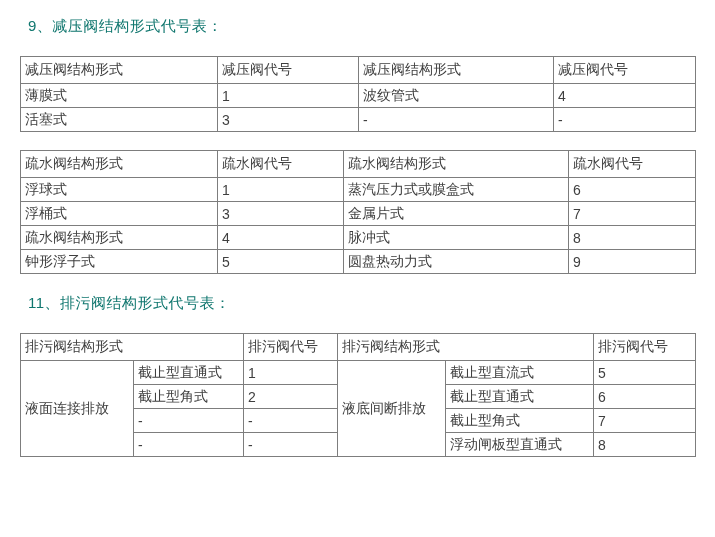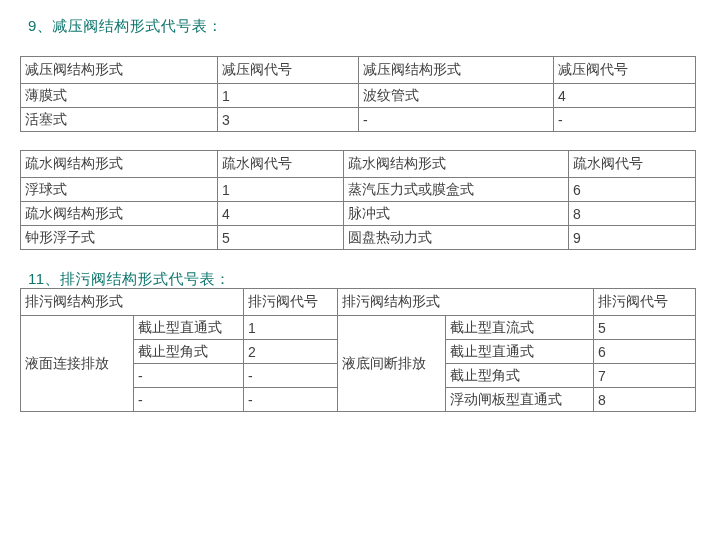--- a/index.html
+++ b/index.html
@@ -25,21 +25,21 @@
   .title-2 { margin-top: 31px; }
   .title-3 { margin-top: 20px; }
   table.code-table {
     border-collapse: collapse;
     table-layout: fixed;
     margin-left: 20px;
     width: 675px;
   }
   .table-1 { margin-top: 21px; }
   .table-2 { margin-top: 18px; }
-  .table-3 { }
+  .table-3 { margin-top: 21px; }
   .code-table th, .code-table td {
     border: 1px solid #7d7d7d;
     font-size: 14px;
     font-weight: normal;
     text-align: left;
     vertical-align: middle;
     padding: 0 2px 0 4px;
     color: #3f3f3f;
     box-sizing: border-box;
     overflow: hidden;
@@ -99,20 +99,26 @@
       <th>疏水阀结构形式</th>
       <th>疏水阀代号</th>
     </tr>
     <tr>
       <td>浮球式</td>
       <td>1</td>
       <td>蒸汽压力式或膜盒式</td>
       <td>6</td>
     </tr>
     <tr>
+      <td>浮桶式</td>
+      <td>3</td>
+      <td>金属片式</td>
+      <td>7</td>
+    </tr>
+    <tr>
       <td>疏水阀结构形式</td>
       <td>4</td>
       <td>脉冲式</td>
       <td>8</td>
     </tr>
     <tr>
       <td>钟形浮子式</td>
       <td>5</td>
       <td>圆盘热动力式</td>
       <td>9</td>

